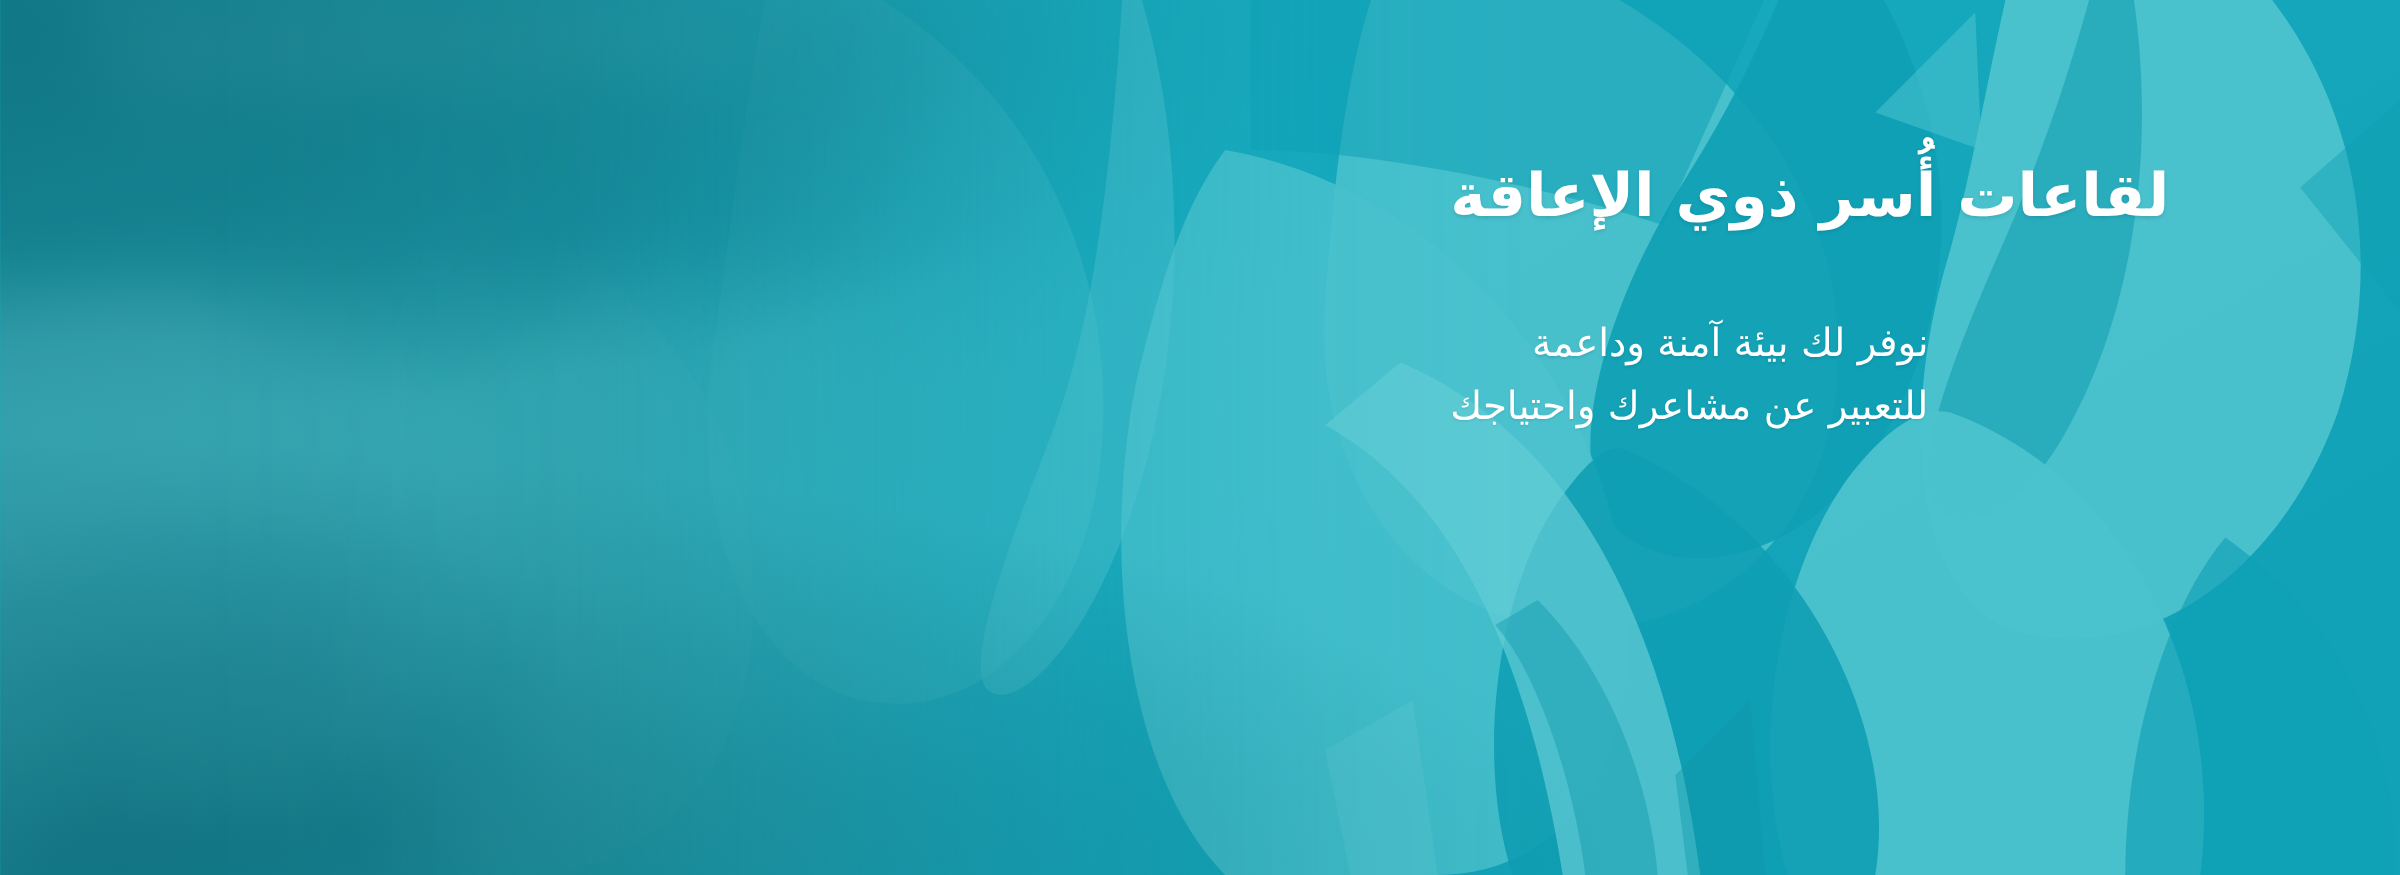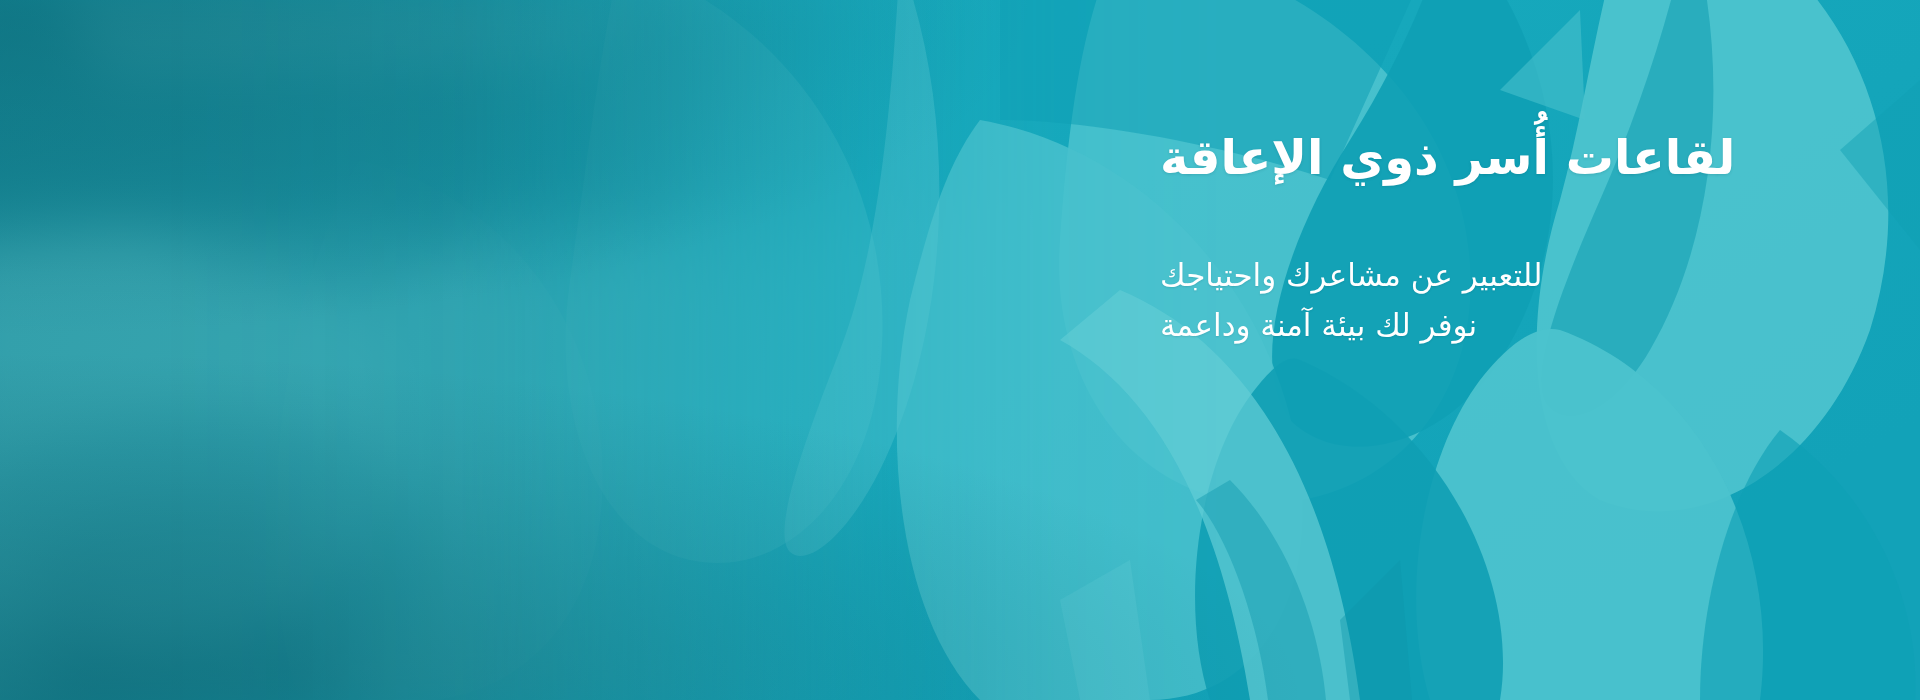--- a/index.html
+++ b/index.html
@@ -89,21 +89,21 @@
     top: 0;
     right: 0;
     width: 760px;
     height: 700px;
     padding-right: 180px;
     box-sizing: border-box;
     display: flex;
     flex-direction: column;
     align-items: flex-end;
     justify-content: flex-start;
-    text-align: left;
+    text-align: right;
     color: #ffffff;
   }
   #headline {
     margin: 0;
     padding-top: 128px;
     font-size: 48px;
     line-height: 1.24;
     font-weight: 700;
     letter-spacing: 0;
     white-space: nowrap;
@@ -251,18 +251,18 @@
       </svg>
     </div>
   </div>
 
   <div class="layer" id="vignette"></div>
 
   <div id="copy">
     <h1 id="headline">لقاعات أُسر ذوي الإعاقة</h1>
 
     <p id="subcopy">
+      <span class="subline">نوفر لك بيئة آمنة وداعمة</span>
       <span class="subline">للتعبير عن مشاعرك واحتياجك</span>
-      <span class="subline">نوفر لك بيئة آمنة وداعمة</span>
     </p>
   </div>
 
 </div>
 
 </body></html>

